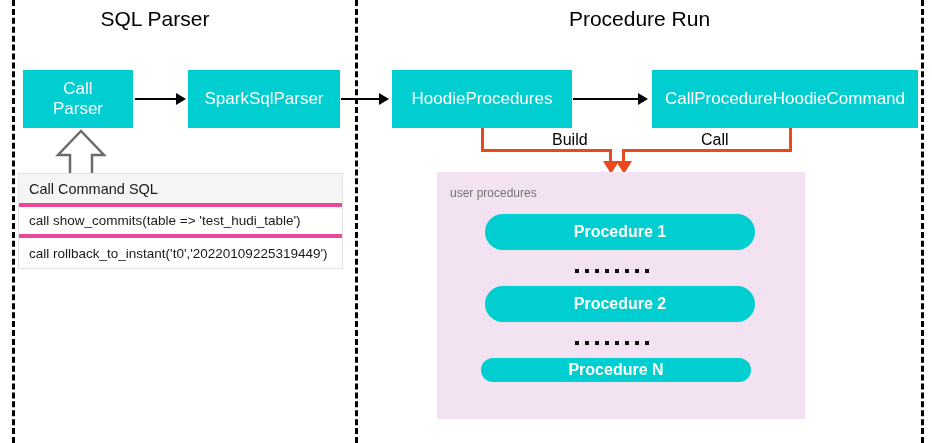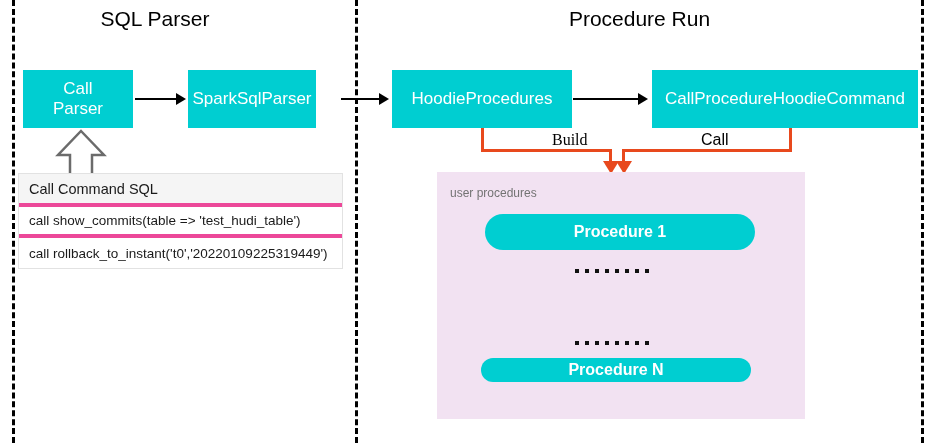--- a/index.html
+++ b/index.html
@@ -104,21 +104,21 @@
   <div class="abs section-title" style="left:358px;top:8px;width:563px;">Procedure Run</div>
 
   <div class="abs teal-box" style="left:23px;top:70px;width:110px;height:58px;flex-direction:column;">
     <span>Call</span>
     <span>Parser</span>
   </div>
 
   <div class="abs arrow-line" style="left:135px;top:98px;width:42px;"></div>
   <div class="abs arrow-head" style="left:176px;top:93px;"></div>
 
-  <div class="abs teal-box" style="left:188px;top:70px;width:128px;height:58px;">
+  <div class="abs teal-box" style="left:188px;top:70px;width:152px;height:58px;">
     <span>SparkSqlParser</span>
   </div>
 
   <div class="abs arrow-line" style="left:341px;top:98px;width:40px;"></div>
   <div class="abs arrow-head" style="left:379px;top:93px;"></div>
 
   <div class="abs teal-box" style="left:392px;top:70px;width:180px;height:58px;">
     <span>HoodieProcedures</span>
   </div>
 
@@ -126,21 +126,21 @@
   <div class="abs arrow-head" style="left:638px;top:93px;"></div>
 
   <div class="abs teal-box" style="left:652px;top:70px;width:266px;height:58px;">
     <span>CallProcedureHoodieCommand</span>
   </div>
 
   <div class="abs orange-v" style="left:481px;top:128px;height:24px;"></div>
   <div class="abs orange-h" style="left:481px;top:149px;width:131px;"></div>
   <div class="abs orange-v" style="left:609px;top:149px;height:14px;"></div>
   <div class="abs orange-head" style="left:603px;top:161px;"></div>
-  <div class="abs conn-label" style="left:548px;top:132px;font-family:Liberation Serif, serif;">Build</div>
+  <div class="abs conn-label" style="left:548px;top:132px;">Build</div>
 
   <div class="abs orange-v" style="left:789px;top:128px;height:24px;"></div>
   <div class="abs orange-h" style="left:622px;top:149px;width:170px;"></div>
   <div class="abs orange-v" style="left:622px;top:149px;height:14px;"></div>
   <div class="abs orange-head" style="left:616px;top:161px;"></div>
   <div class="abs conn-label" style="left:697px;top:132px;">Call</div>
 
   <svg class="abs block-arrow" style="left:55px;top:129px;" width="52" height="48" viewBox="0 0 52 48">
     <polygon points="26,2 49,26 37,26 37,46 15,46 15,26 3,26" fill="#ffffff" stroke="#6b6b6b" stroke-width="2.5" stroke-linejoin="miter"></polygon>
   </svg>
@@ -163,20 +163,23 @@
       <i></i>
         <i></i>
         <i></i>
         <i></i>
         <i></i>
         <i></i>
         <i></i>
         <i></i>
     </div>
 
+    <div class="abs proc-box" style="left:48px;top:114px;width:270px;height:36px;">
+      <span>Procedure 2</span>
+    </div>
 
     <div class="abs dots" style="left:138px;top:169px;">
       <i></i>
         <i></i>
         <i></i>
         <i></i>
         <i></i>
         <i></i>
         <i></i>
         <i></i>

